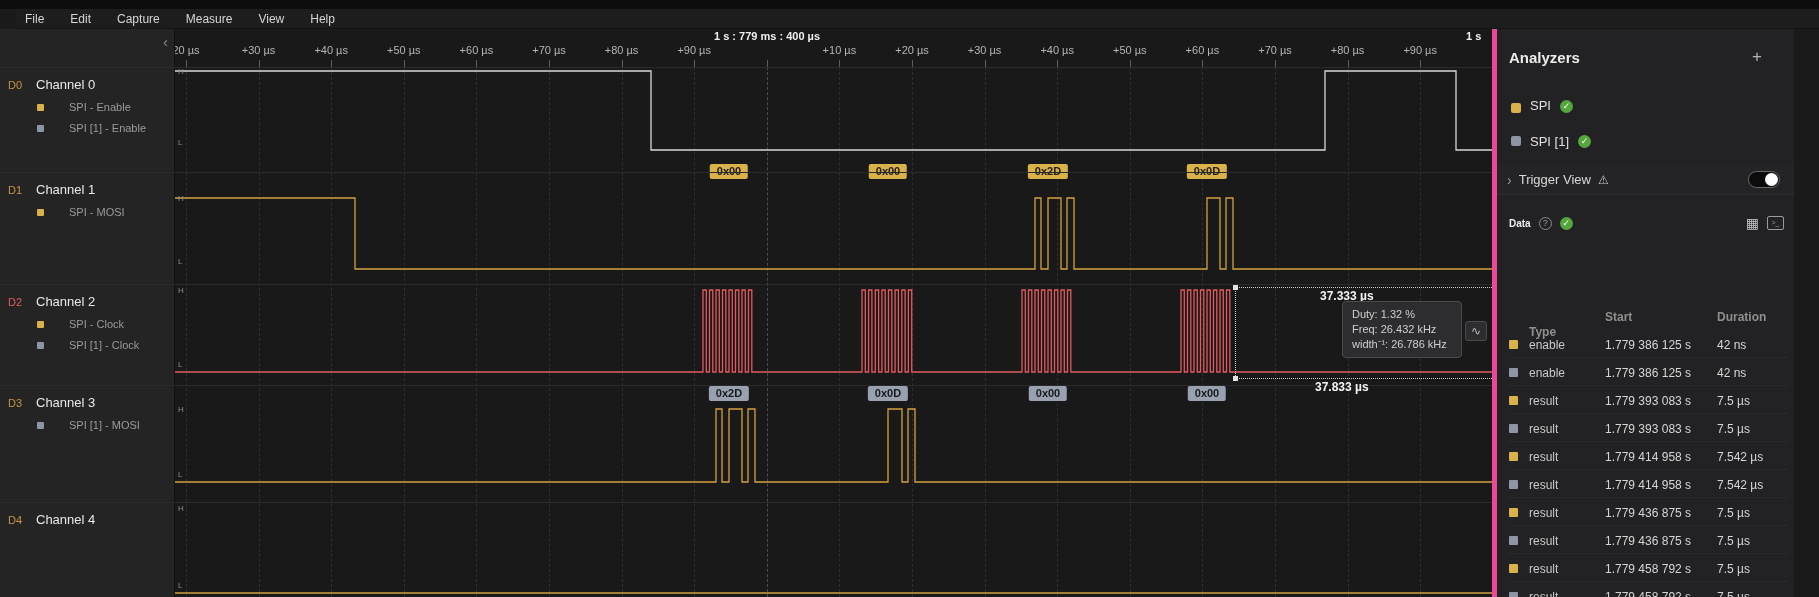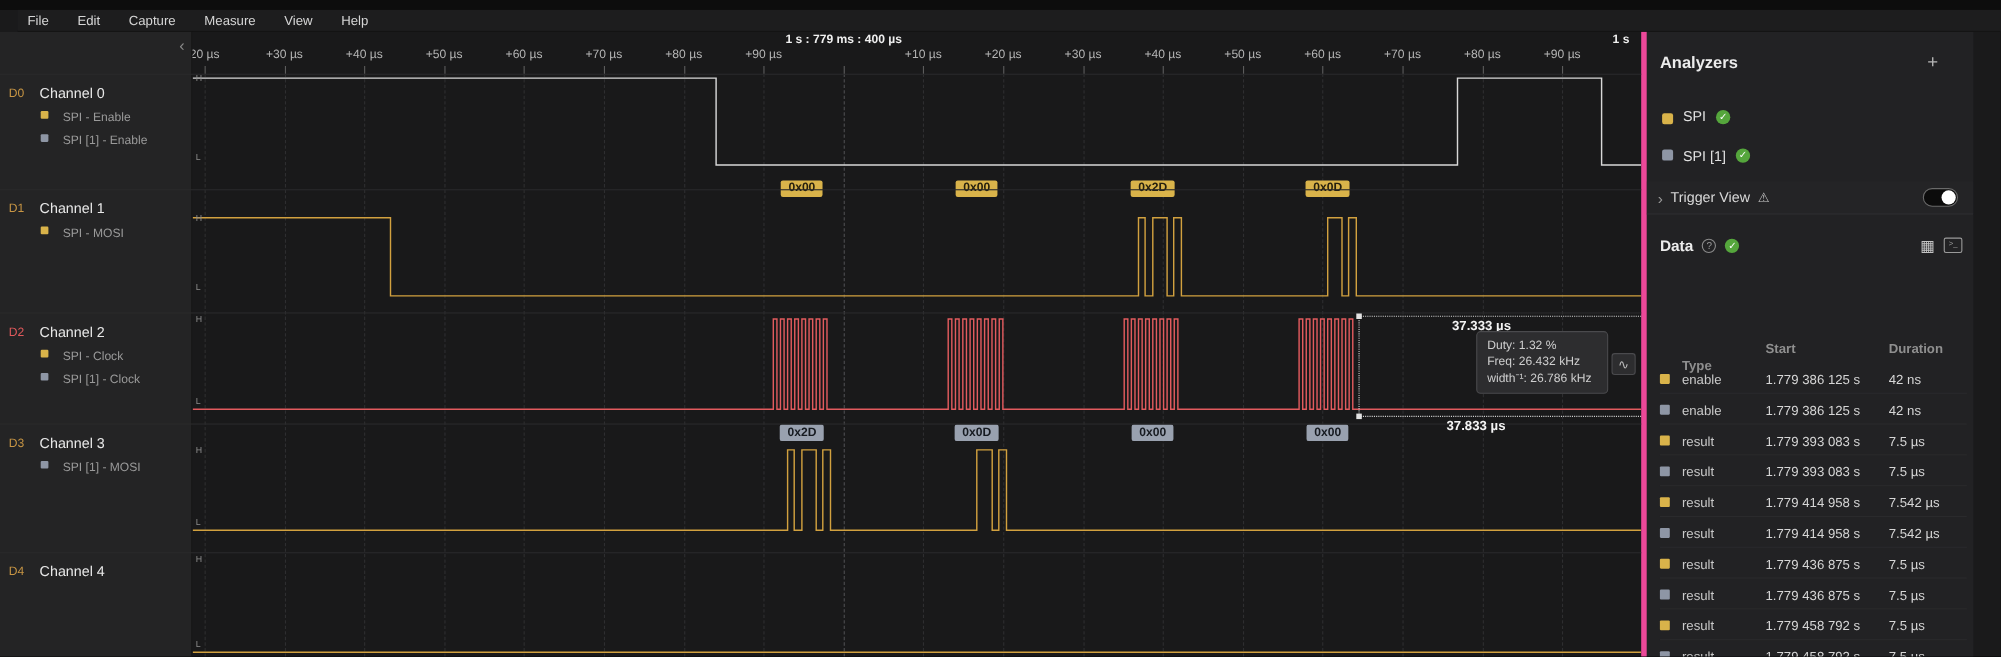--- a/index.html
+++ b/index.html
@@ -13,21 +13,21 @@
   .menu-item{cursor:default;}
 
   
   .labelcol{position:absolute;left:0;top:29px;width:175px;height:568px;background:#242425;
             border-right:1px solid #121212;}
   .collapse{position:absolute;right:6px;top:6px;font-size:15px;color:#8a8a8a;line-height:14px;}
   .ch-label{position:absolute;left:0;width:100%;padding:10px 8px 0 8px;}
   .ch-title{display:flex;align-items:center;gap:10px;}
   .ch-id{font-size:11px;width:18px;flex:none;}
   .ch-name{font-size:13px;color:#e8e8e8;}
-  .ch-an{display:flex;gap:13px;margin:9px 0 0 29px;font-size:11px;color:#9a9a9a;}
+  .ch-an{display:flex;align-items:center;gap:25px;margin:9px 0 0 29px;font-size:11px;color:#9a9a9a;}
   .an-sq{width:7px;height:7px;border-radius:1px;flex:none;}
 
   
   .wavearea{position:absolute;left:175px;top:29px;width:1317px;height:568px;background:#19191a;overflow:hidden;}
   .ruler{position:absolute;left:0;top:0;width:100%;height:38px;z-index:3;}
   .ruler-major{position:absolute;top:1px;left:592px;transform:translateX(-50%);
                font-size:11px;font-weight:bold;color:#f0f0f0;white-space:nowrap;}
   .ruler-major2{position:absolute;top:1px;left:1291px;font-size:11px;font-weight:bold;
                 color:#f0f0f0;white-space:nowrap;}
   .ticklabel{position:absolute;top:15px;transform:translateX(-50%);font-size:11px;color:#b5b5b5;white-space:nowrap;}
@@ -69,21 +69,21 @@
               line-height:13px;text-align:center;display:inline-block;flex:none;}
   .trigger-row{position:absolute;left:0;top:136px;width:100%;height:30px;display:flex;align-items:center;
                gap:7px;padding:0 14px 0 10px;font-size:13px;color:#d8d8d8;background:#242426;
                border-bottom:1px solid #2e2e30;}
   .chev{color:#999;font-size:14px;}
   .warn{color:#c9c9c9;font-size:12px;}
   .toggle{margin-left:auto;width:32px;height:17px;border-radius:9px;background:#0c0c0c;
           border:1px solid #6a6a6a;position:relative;flex:none;}
   .knob{position:absolute;right:1px;top:1px;width:13px;height:13px;border-radius:50%;background:#fff;}
   .data-header{position:absolute;left:12px;right:10px;top:186px;display:flex;align-items:center;gap:8px;}
-  .data-title{font-size:14px;font-weight:bold;color:#ececec;}
+  .data-title{font-size:10px;font-weight:bold;color:#ececec;}
   .help-icon{width:13px;height:13px;border-radius:50%;border:1px solid #8a8a8a;color:#9a9a9a;
              font-size:9px;line-height:11px;text-align:center;}
   .hdr-spacer{flex:1;}
   .grid-icon{color:#c3c3c3;font-size:14px;}
   .term-icon{width:17px;height:14px;border:1px solid #9a9a9a;border-radius:2px;color:#9a9a9a;
              font-size:7px;line-height:12px;text-align:center;}
   .search-row{position:absolute;left:12px;right:8px;top:220px;display:flex;align-items:center;gap:7px;}
   .search{flex:1;height:27px;background:#1a1a1b;border:1px solid #3d3d3f;border-radius:4px;
           color:#ccc;font-size:12px;padding:0 9px;font-family:inherit;outline:none;}
   .search::placeholder{color:#6d6d6d;}

